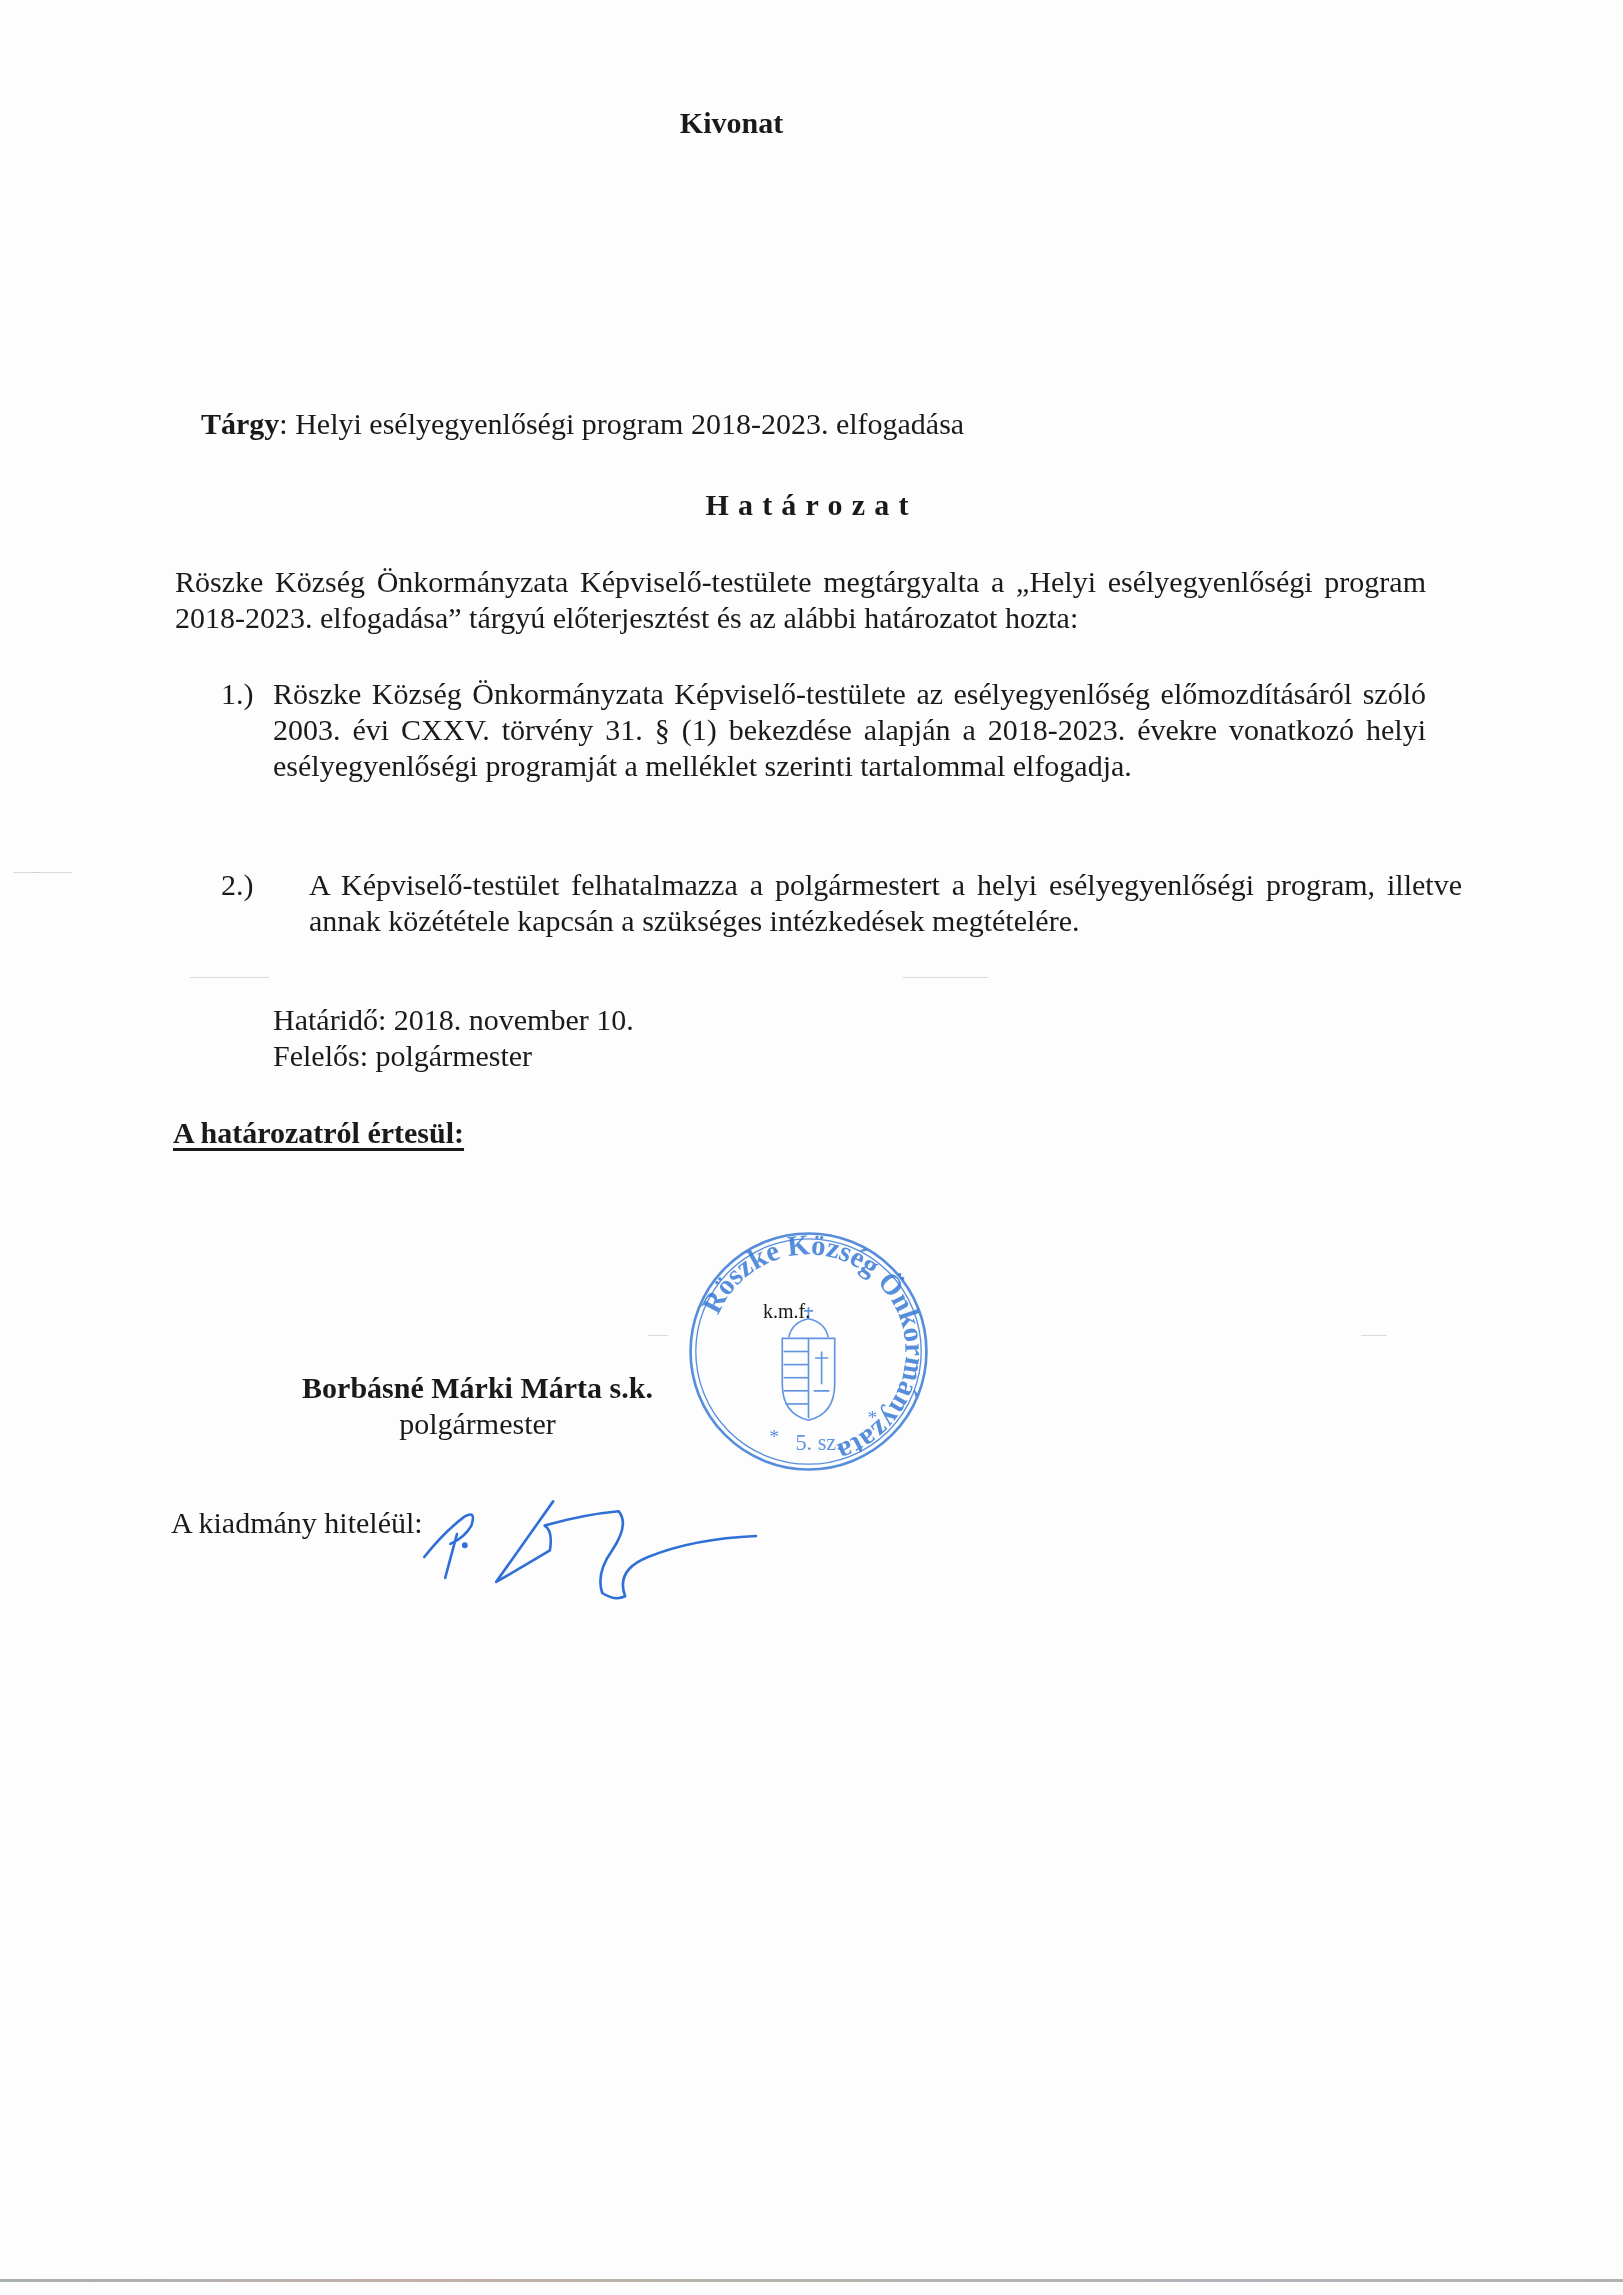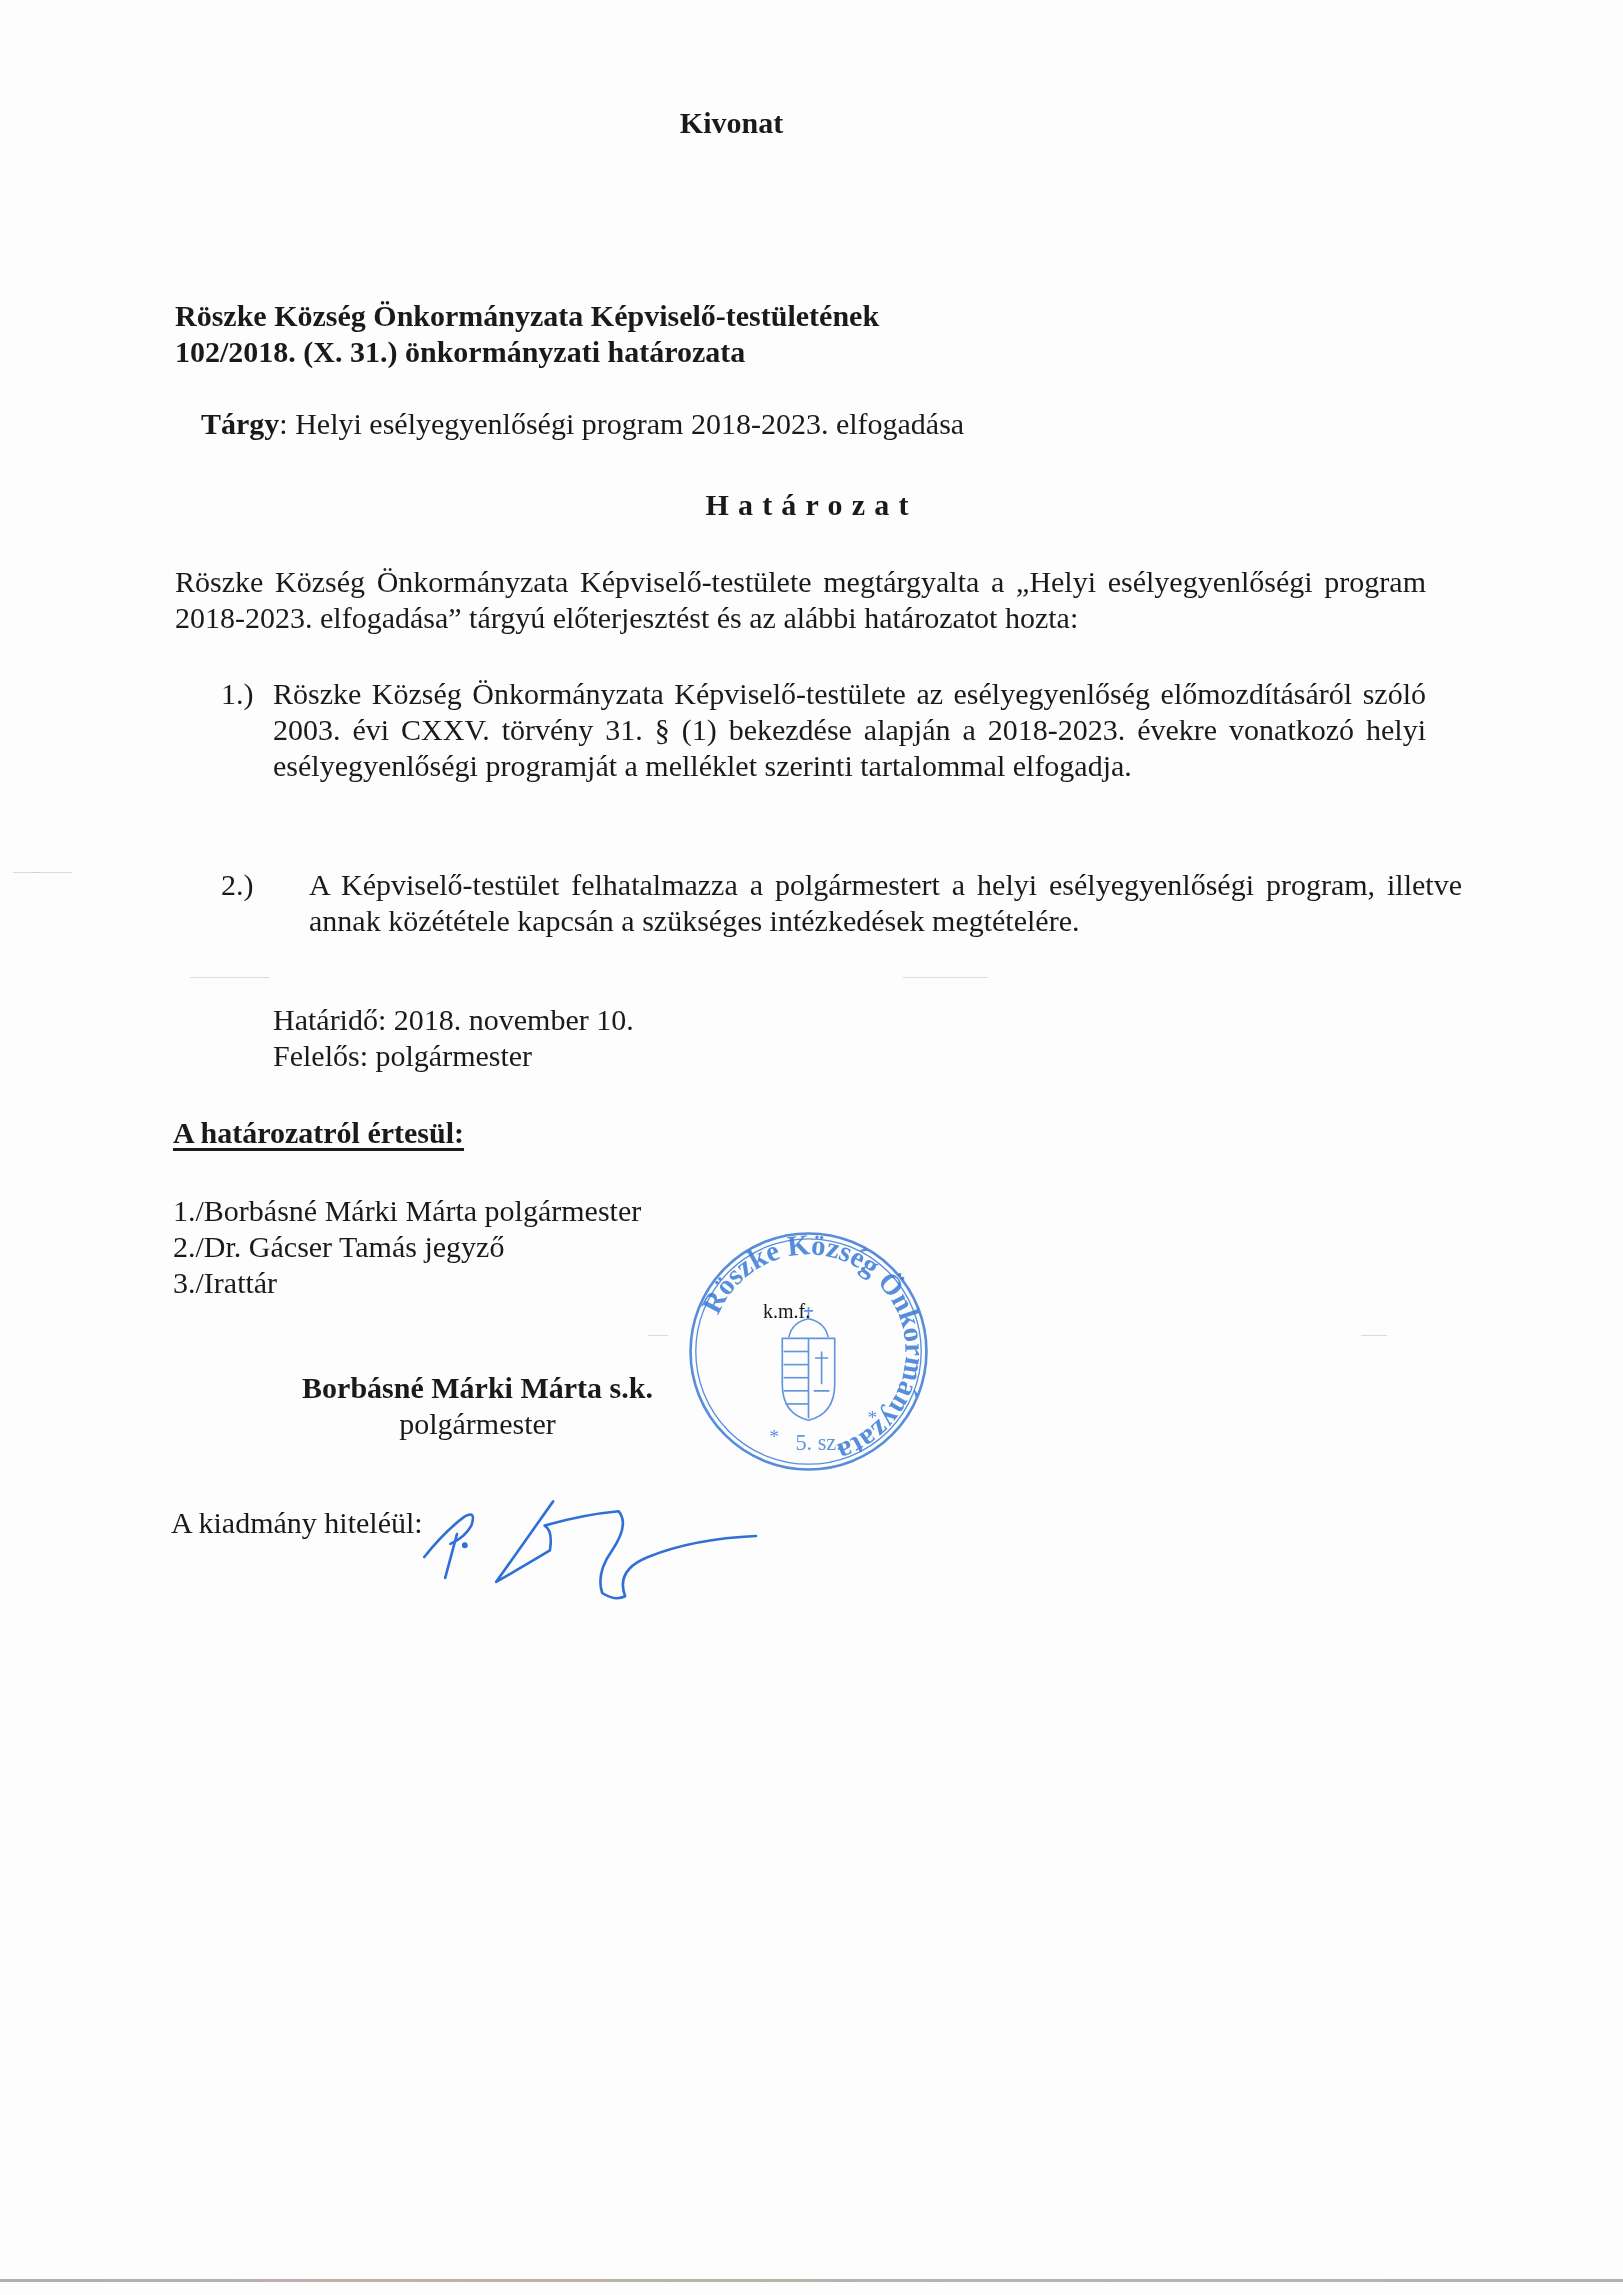--- a/index.html
+++ b/index.html
@@ -64,24 +64,20 @@
     .speck { position: absolute; height: 1.3px; background: #c8ccd2; opacity: 0.7; }
   </style>
 </head>
 <body>
 
 <div class="page">
 
   <div id="title" class="abs">Kivonat</div>
 
 
-  <div id="resolution-heading" class="abs txt bold">
-    <div>Röszke Község Önkormányzata Képviselő-testületének</div>
-    <div>102/2018. (X. 31.) önkormányzati határozata</div>
-  </div>
 
   <div id="subject" class="abs txt">
     <span class="bold">Tárgy</span><span>:</span><span style="white-space:pre"> Helyi esélyegyenlőségi program 2018-2023. elfogadása</span>
   </div>
 
   <div id="hatarozat-heading" class="abs txt">Határozat</div>
 
   <div id="preamble" class="abs txt">Röszke Község Önkormányzata Képviselő-testülete megtárgyalta a „Helyi esélyegyenlőségi program 2018-2023. elfogadása” tárgyú előterjesztést és az alábbi határozatot hozta:</div>
 
   <div id="item1" class="list-item txt">
@@ -92,25 +88,20 @@
   <div id="item2" class="list-item txt">
     <span class="list-num">2.)</span>
     <div class="list-body">A Képviselő-testület felhatalmazza a polgármestert a helyi esélyegyenlőségi program, illetve annak közététele kapcsán a szükséges intézkedések megtételére.</div>
   </div>
 
   <div id="deadline" class="abs txt">Határidő: 2018. november 10.</div>
   <div id="responsible" class="abs txt">Felelős: polgármester</div>
 
   <div id="notified-heading" class="abs txt">A határozatról értesül:</div>
 
-  <div id="notified-list" class="abs txt">
-    <div>1./Borbásné Márki Márta polgármester</div>
-    <div>2./Dr. Gácser Tamás jegyző</div>
-    <div>3./Irattár</div>
-  </div>
 
   <svg class="stamp" viewBox="0 0 380 380">
     <defs>
       <path id="ringPath" d="M 190 190 m -148 0 a 148 148 0 1 1 296 0 a 148 148 0 1 1 -296 0"></path>
     </defs>
     <g fill="none" stroke="#3a7bd5" opacity="0.85">
       <circle cx="190" cy="190" r="180" stroke-width="4"></circle>
       <circle cx="190" cy="190" r="172" stroke-width="2"></circle>
     </g>
     <text font-family="Liberation Serif, serif" font-size="44" font-weight="bold" fill="#3a7bd5" opacity="0.85">

